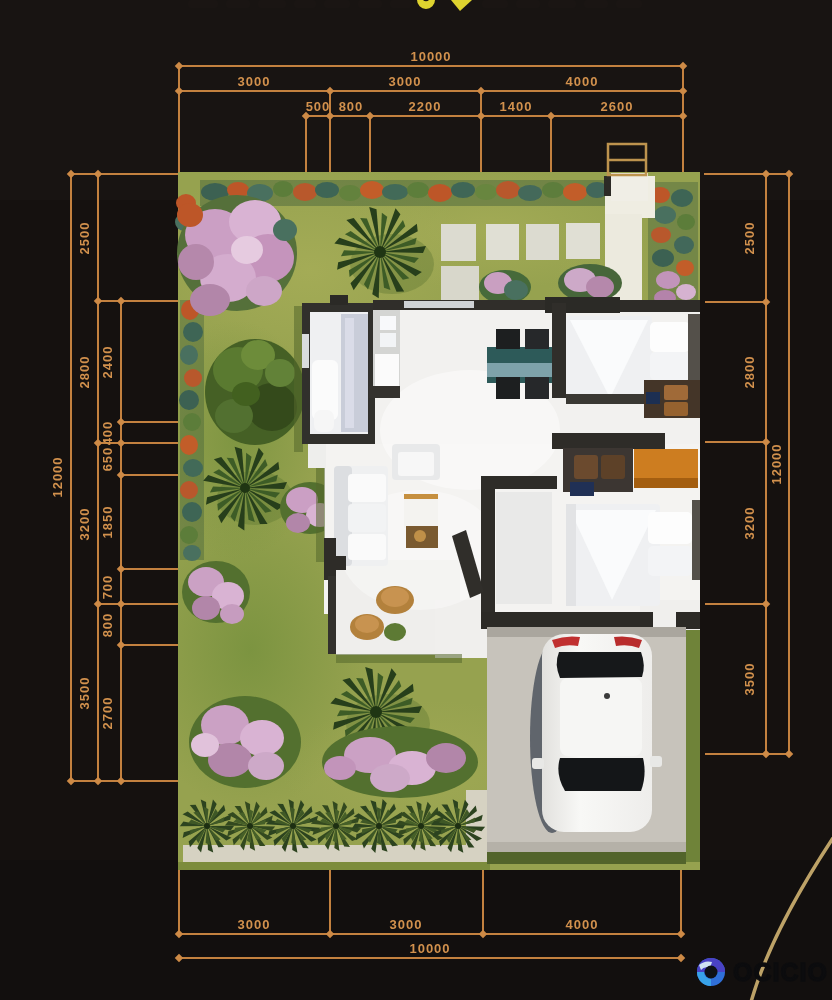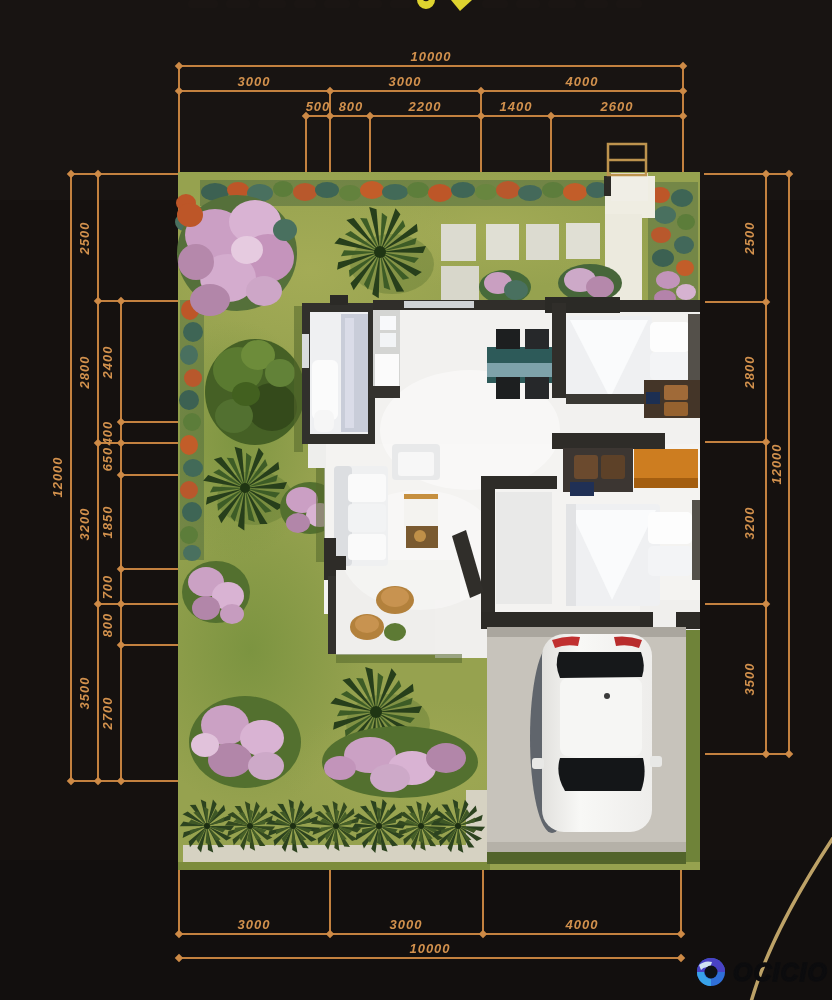--- a/index.html
+++ b/index.html
@@ -1,16 +1,16 @@
 <!DOCTYPE html>
 <html><head>
 <meta charset="utf-8">
 <style>
   html,body{margin:0;padding:0;background:#15110f;}
-  .page{position:relative;width:832px;height:1000px;overflow:hidden;background:#15110f;font-family:"Liberation Sans",sans-serif;font-style:italic;}
+  .page{position:relative;width:832px;height:1000px;overflow:hidden;background:#15110f;font-family:"Liberation Sans",sans-serif;}
   svg{display:block;}
 </style>
 </head>
 <body>
 <div class="page">
 <svg width="832" height="1000" viewBox="0 0 832 1000" xmlns="http://www.w3.org/2000/svg">
 <defs>
   <radialGradient id="lawnlight" cx="50%" cy="50%" r="50%">
     <stop offset="0%" stop-color="#b3b65e" stop-opacity="0.85"></stop>
     <stop offset="100%" stop-color="#b3b65e" stop-opacity="0"></stop>

